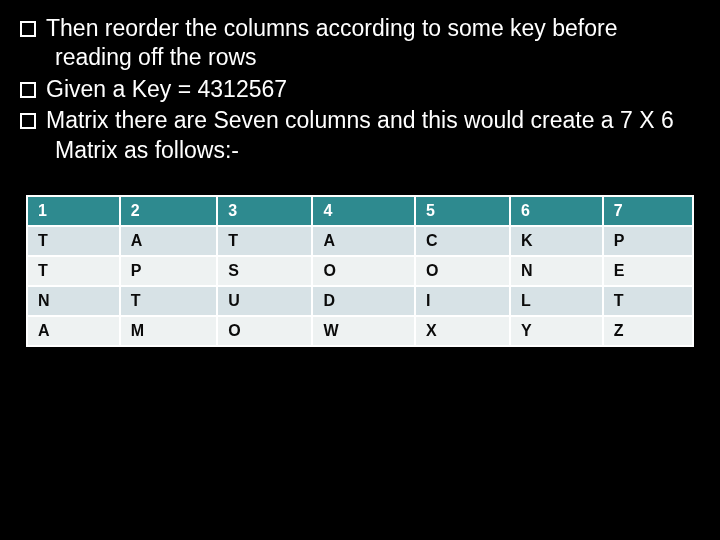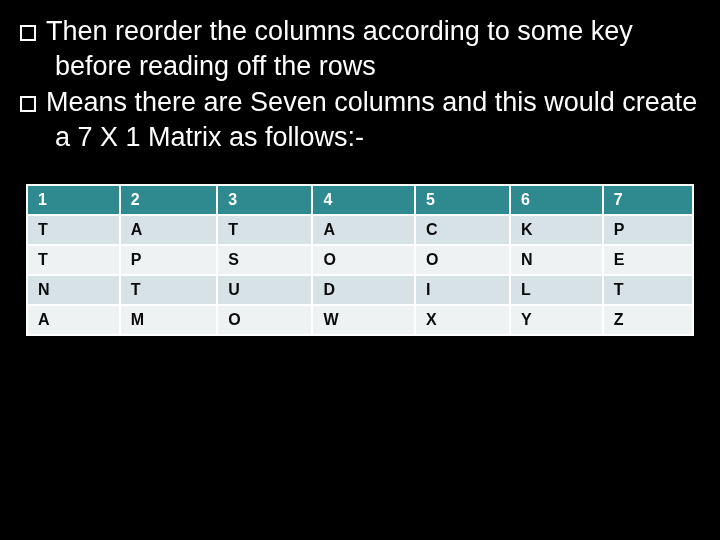--- a/index.html
+++ b/index.html
@@ -14,21 +14,21 @@
     width: 720px;
     height: 540px;
     padding: 14px 20px 20px 20px;
     display: flex;
     flex-direction: column;
   }
   .bullets {
     flex: 0 0 auto;
   }
   .bullet {
-    font-size: 27px;
+    font-size: 23px;
     line-height: 1.28;
     color: #fff;
     margin-bottom: 2px;
     padding-left: 35px;
     text-indent: -35px;
     word-wrap: break-word;
   }
   .bullet .marker {
     display: inline-block;
     width: 16px;
@@ -72,21 +72,24 @@
 </head>
 <body>
 
 <div class="slide">
 
   <div class="bullets">
     <div class="bullet">
       <span class="marker"></span><span class="first-word">Then</span><span> reorder the columns according to some key before reading off the rows</span>
     </div>
     <div class="bullet">
-      <span class="marker"></span><span class="first-word">Means</span><span> there are Seven columns and this would create a 7 X 1 Matrix as follows:-</span>
+      <span class="marker"></span><span class="first-word">Given</span><span> a Key = 4312567</span>
+    </div>
+    <div class="bullet">
+      <span class="marker"></span><span class="first-word">Matrix</span><span> there are Seven columns and this would create a 7 X 6 Matrix as follows:-</span>
     </div>
   </div>
 
   <div class="table-wrap">
     <table>
       <thead>
         <tr>
           <th>1</th>
           <th>2</th>
           <th>3</th>

